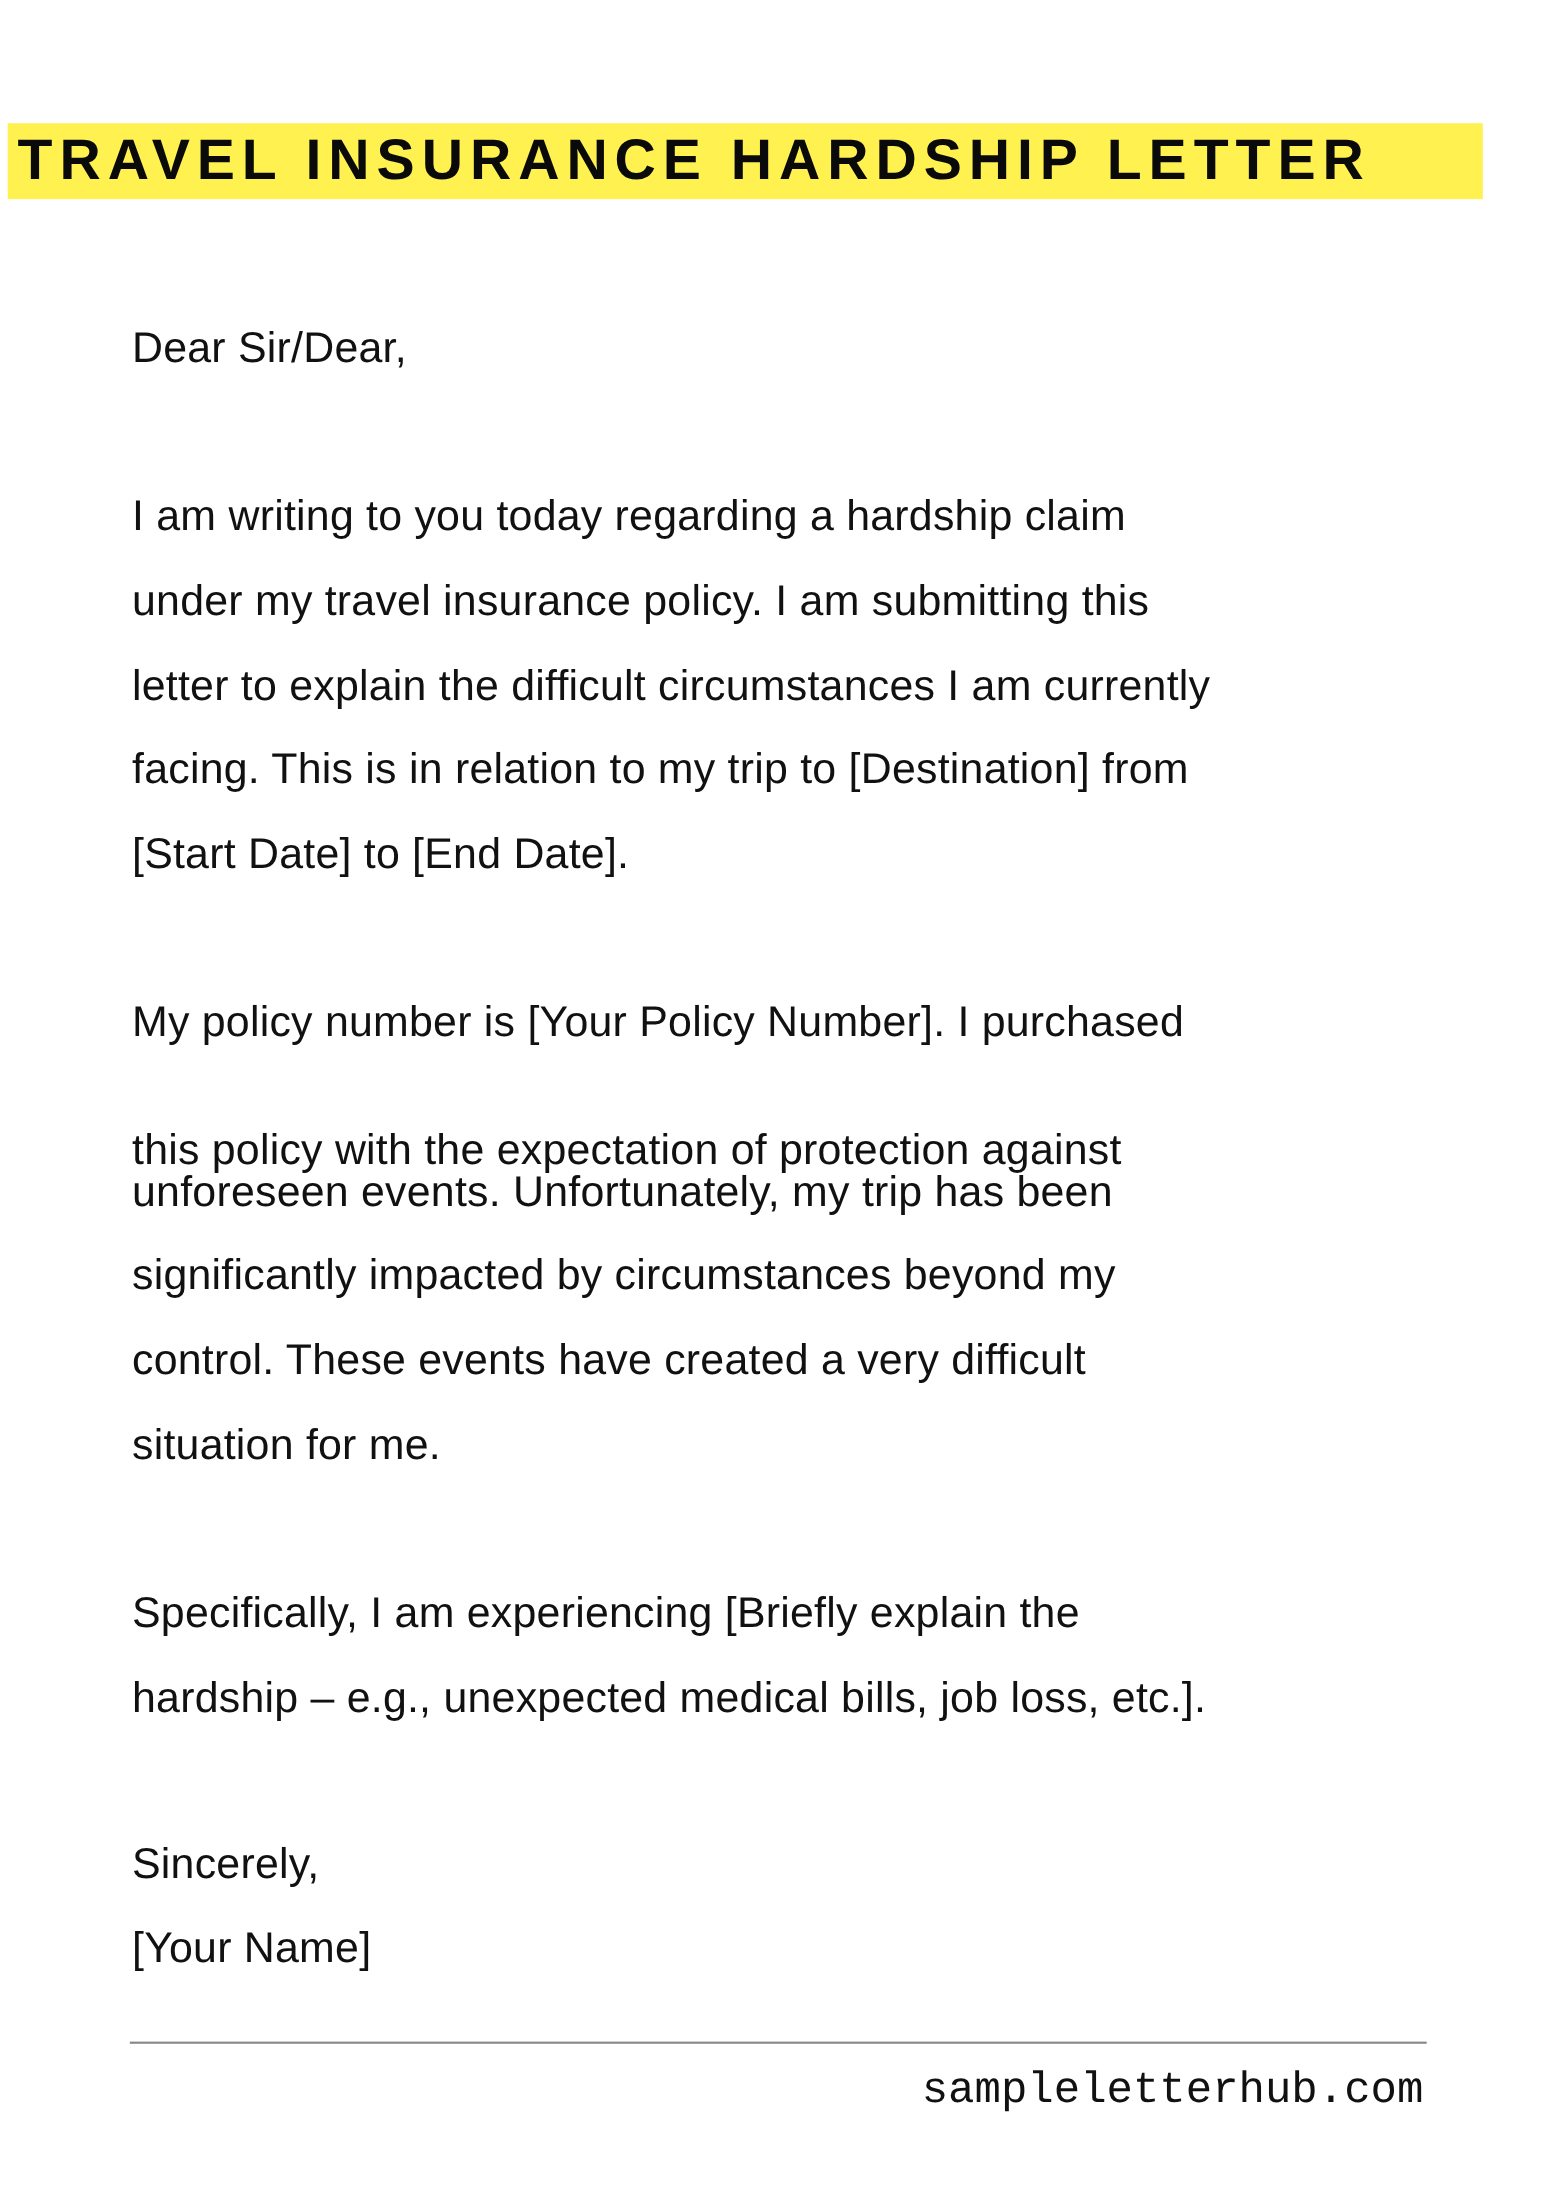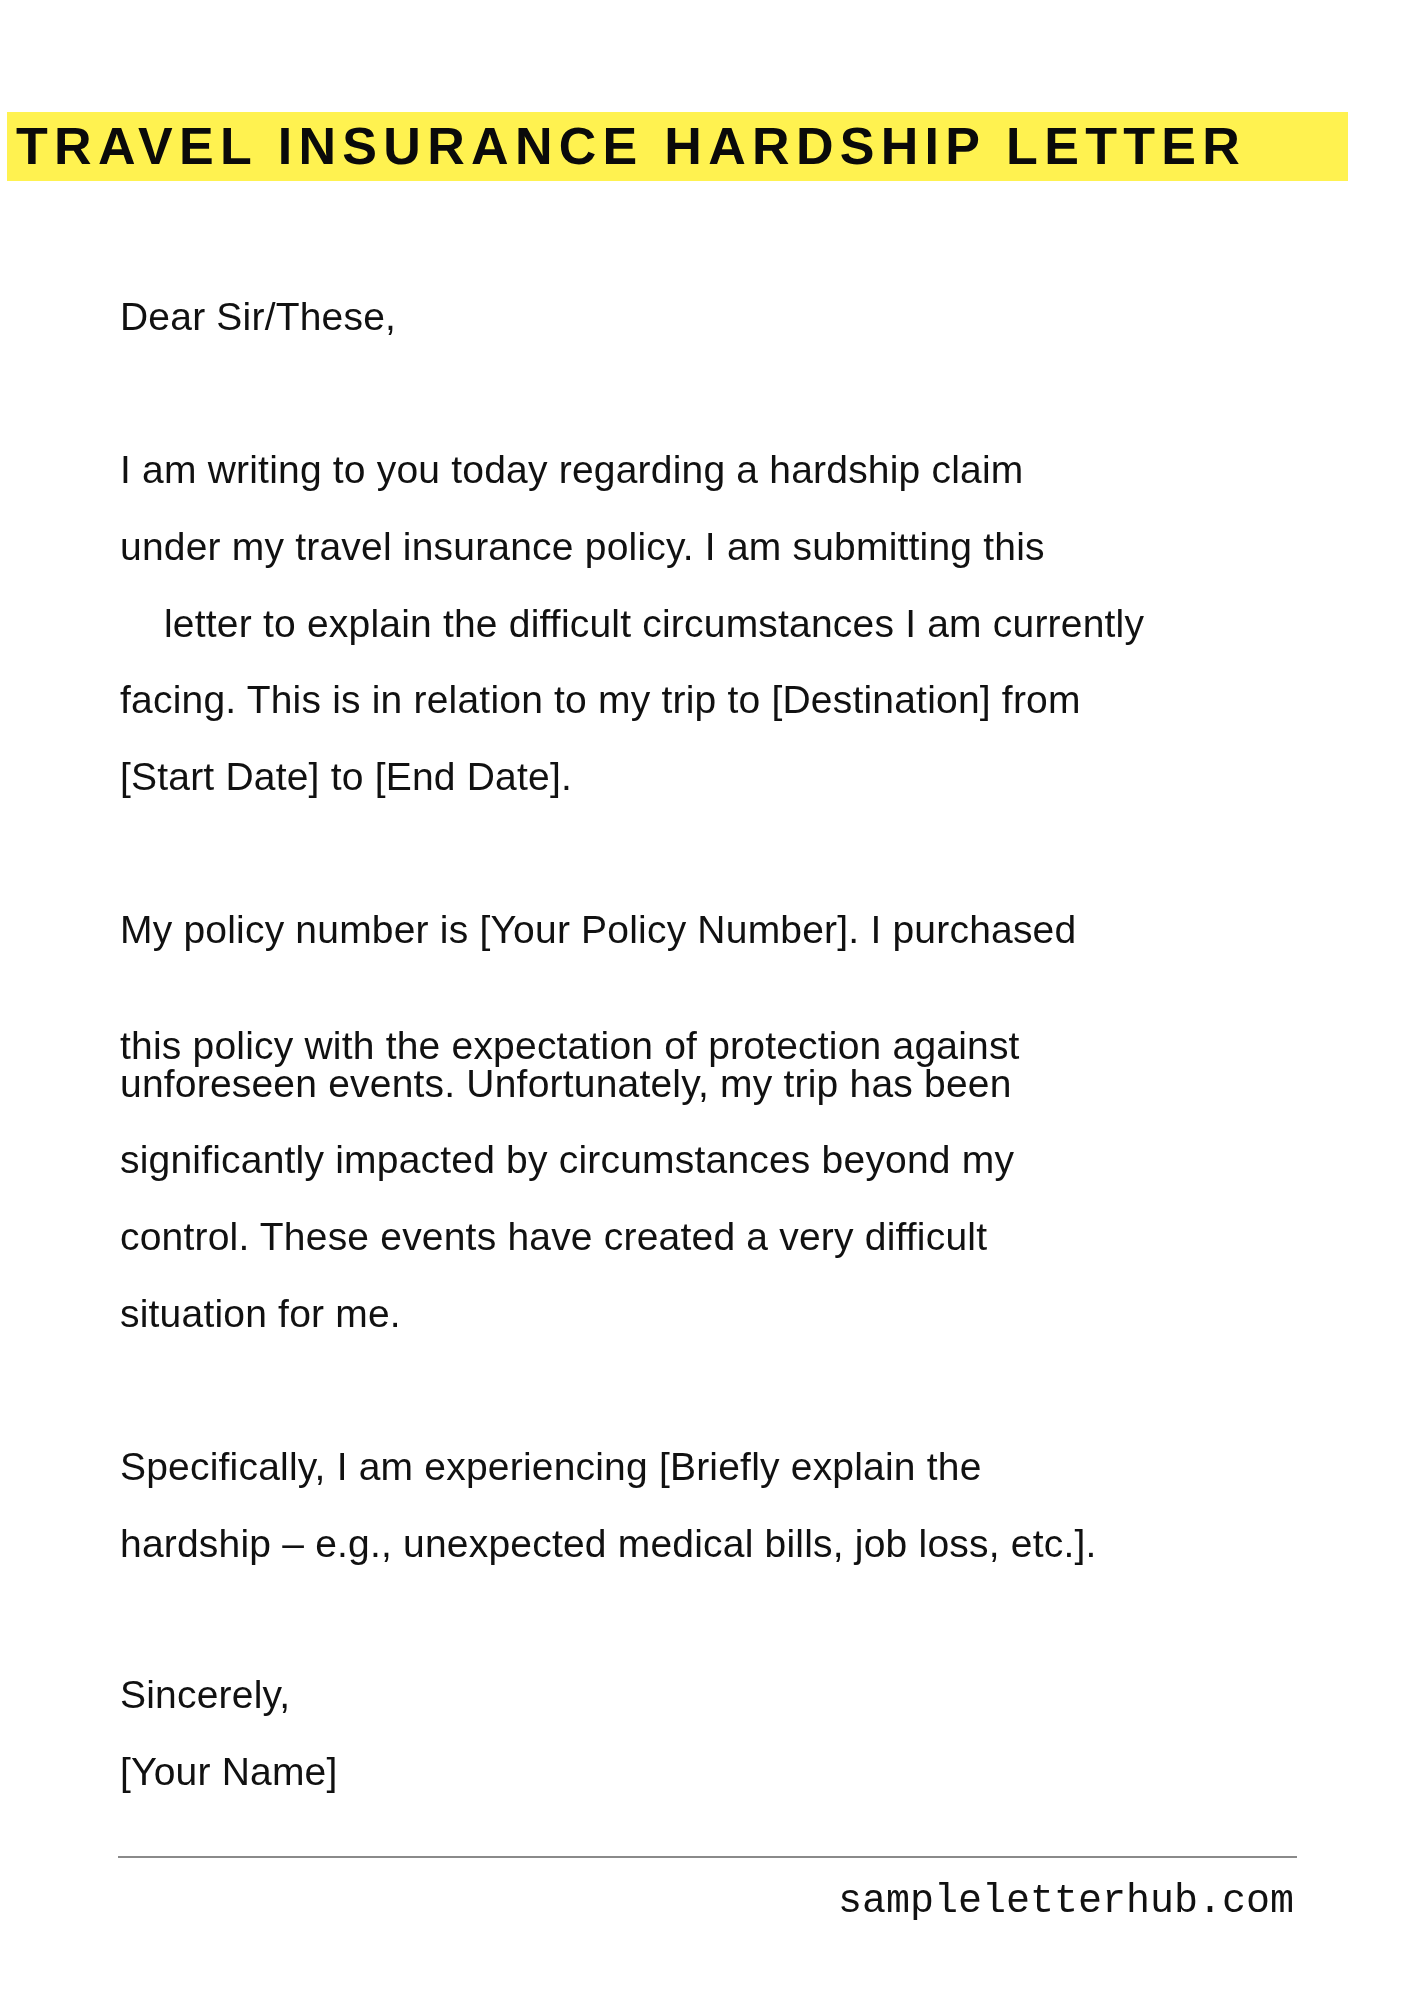--- a/index.html
+++ b/index.html
@@ -71,26 +71,26 @@
       white-space: nowrap;
     }
   </style>
 </head>
 <body>
 
 <div class="title-band"></div>
 <h1 class="title-text" style="margin:0;">TRAVEL INSURANCE HARDSHIP LETTER</h1>
 
 <div class="letter">
-  <div class="line" style="top:293px;">Dear Sir/These,</div>
+  <div class="line" style="top:293px;">Dear Sir/Dear,</div>
 
   <div>
     <div class="line" style="top:446px;">I am writing to you today regarding a hardship claim</div>
     <div class="line" style="top:523px;">under my travel insurance policy. I am submitting this</div>
-    <div class="line" style="top:600px;margin-left:44px;">letter to explain the difficult circumstances I am currently</div>
+    <div class="line" style="top:600px;">letter to explain the difficult circumstances I am currently</div>
     <div class="line" style="top:676px;">facing. This is in relation to my trip to [Destination] from</div>
     <div class="line" style="top:753px;">[Start Date] to [End Date].</div>
   </div>
 
   <div>
     <div class="line" style="top:906px;">My policy number is [Your Policy Number]. I purchased</div>
     <div class="line" style="top:1022px;">this policy with the expectation of protection against</div>
     <div class="line" style="top:1060px;">unforeseen events. Unfortunately, my trip has been</div>
     <div class="line" style="top:1136px;">significantly impacted by circumstances beyond my</div>
     <div class="line" style="top:1213px;">control. These events have created a very difficult</div>

